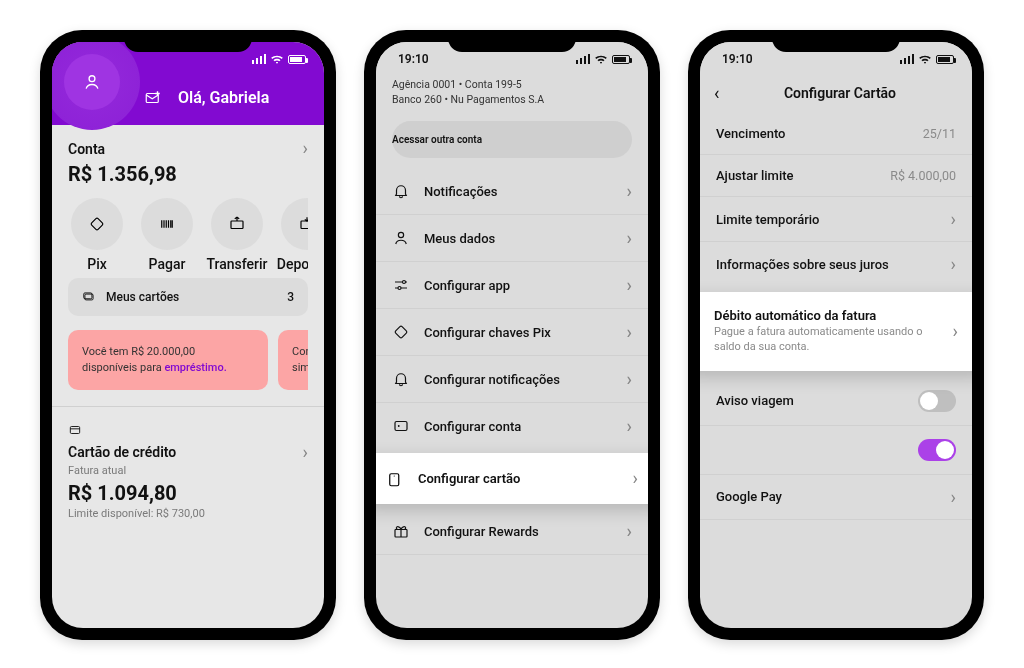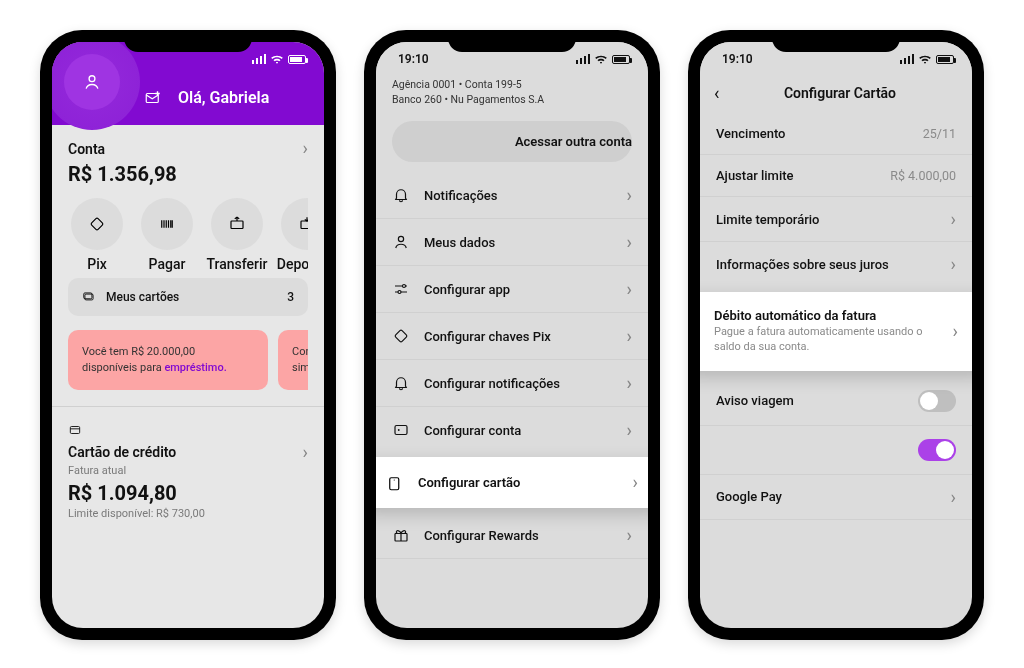--- a/index.html
+++ b/index.html
@@ -69,22 +69,22 @@
   .banner .link { color: #820ad1; font-weight: 500; }
 
   .divider { height: 1px; background: #d0d0d0; margin: 2px -16px; }
 
   .subtitle { font-size: 11px; color: #7a7a7a; margin-top: 2px; }
 
   
   .gray-header { background: #dcdcdc; }
   .subhead { padding: 2px 16px 10px; font-size: 10.5px; color: #333; line-height: 1.4; }
   .pill-btn {
-    margin: 4px 16px 10px; background: #cfcfcf; border-radius: 24px; text-align: right;
-    padding: 13px 0; font-size: 13px; font-weight: 600; color: #111;
+    margin: 4px 16px 10px; background: #cfcfcf; border-radius: 24px; text-align: left;
+    padding: 13px 0; font-size: 10px; font-weight: 600; color: #111;
   }
 
   .menu { display: flex; flex-direction: column; }
   .menu-item {
     display: flex; align-items: center; gap: 14px;
     padding: 14px 16px; font-size: 13px; font-weight: 500; color: #111;
     position: relative;
   }
   .menu-item .chev { margin-left: auto; color: #888; }
   .menu-sep { height: 1px; background: #d0d0d0; }

